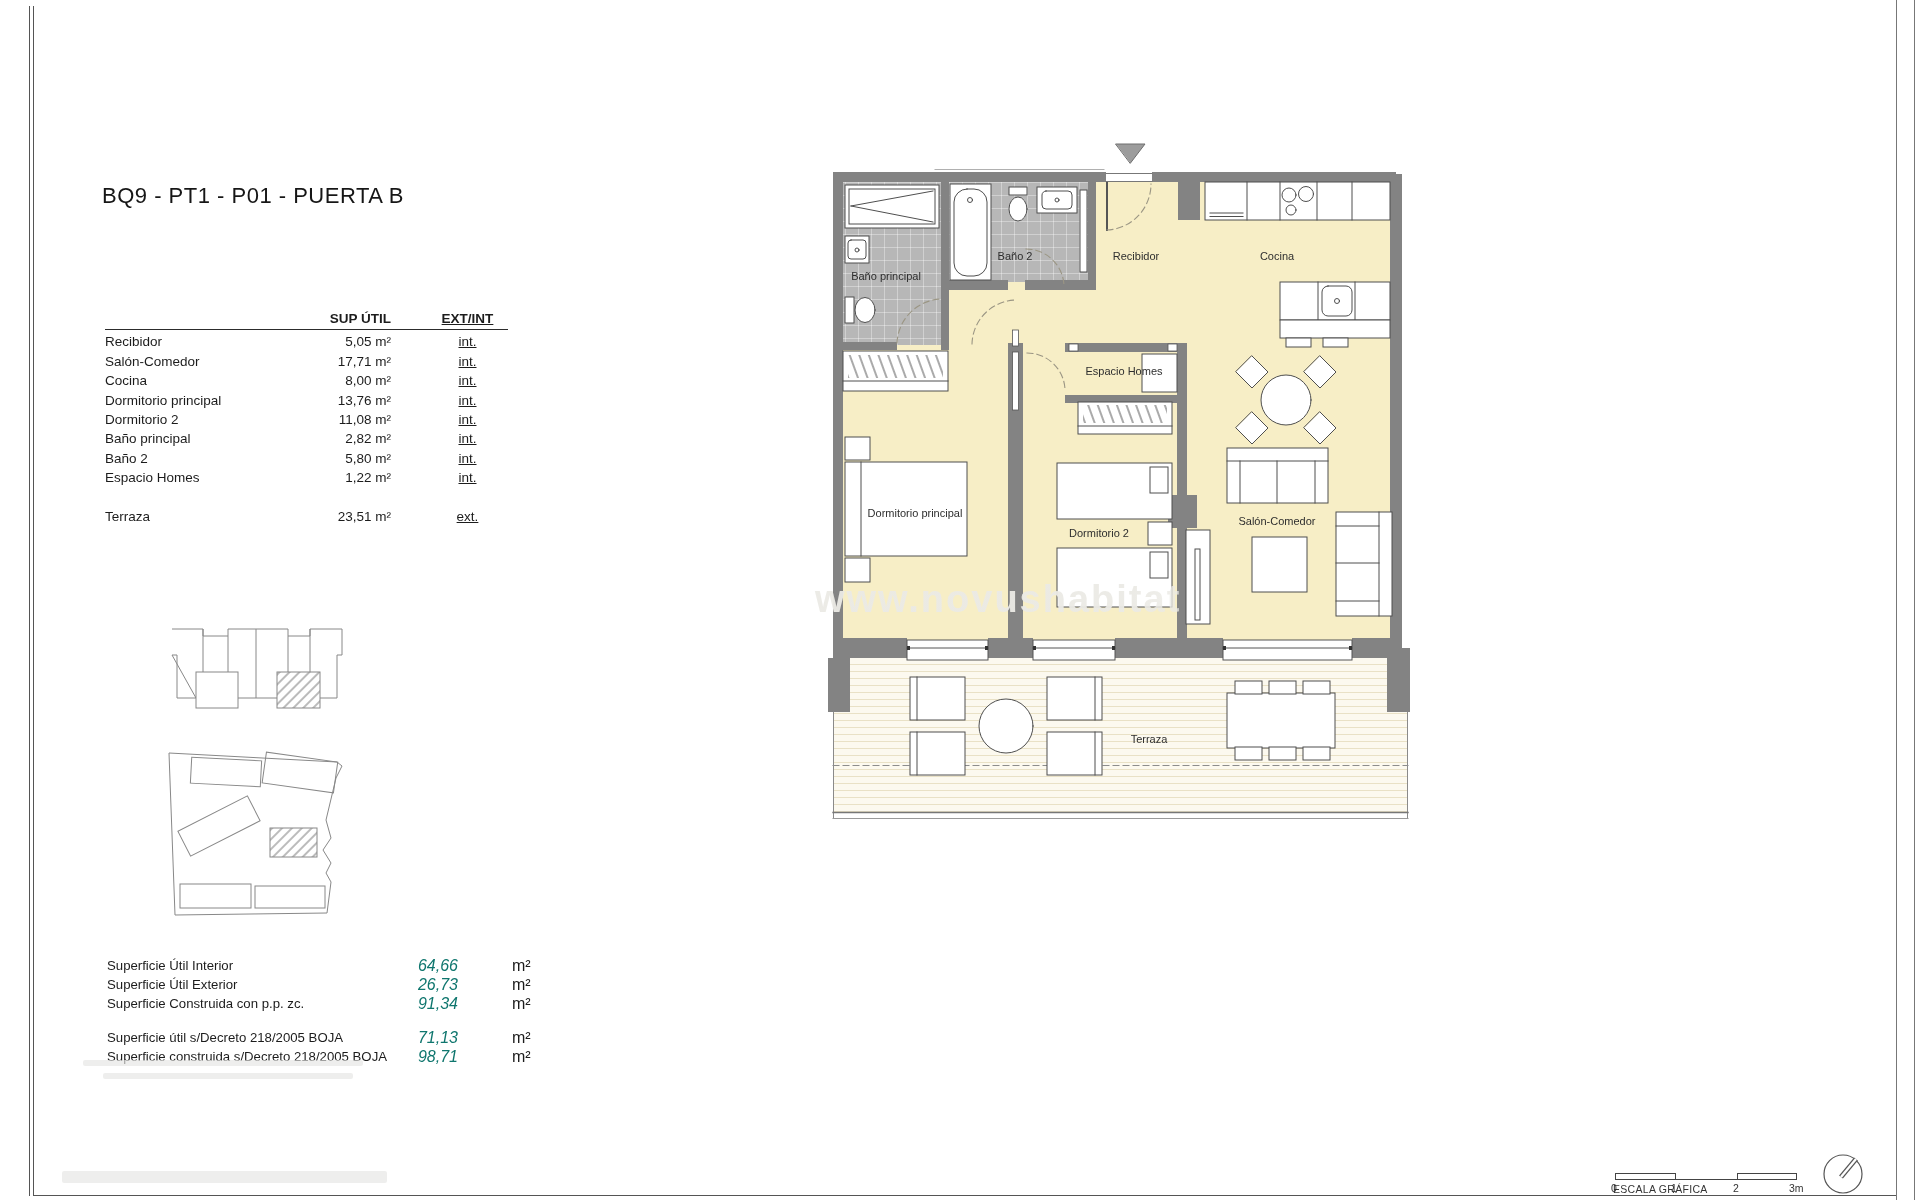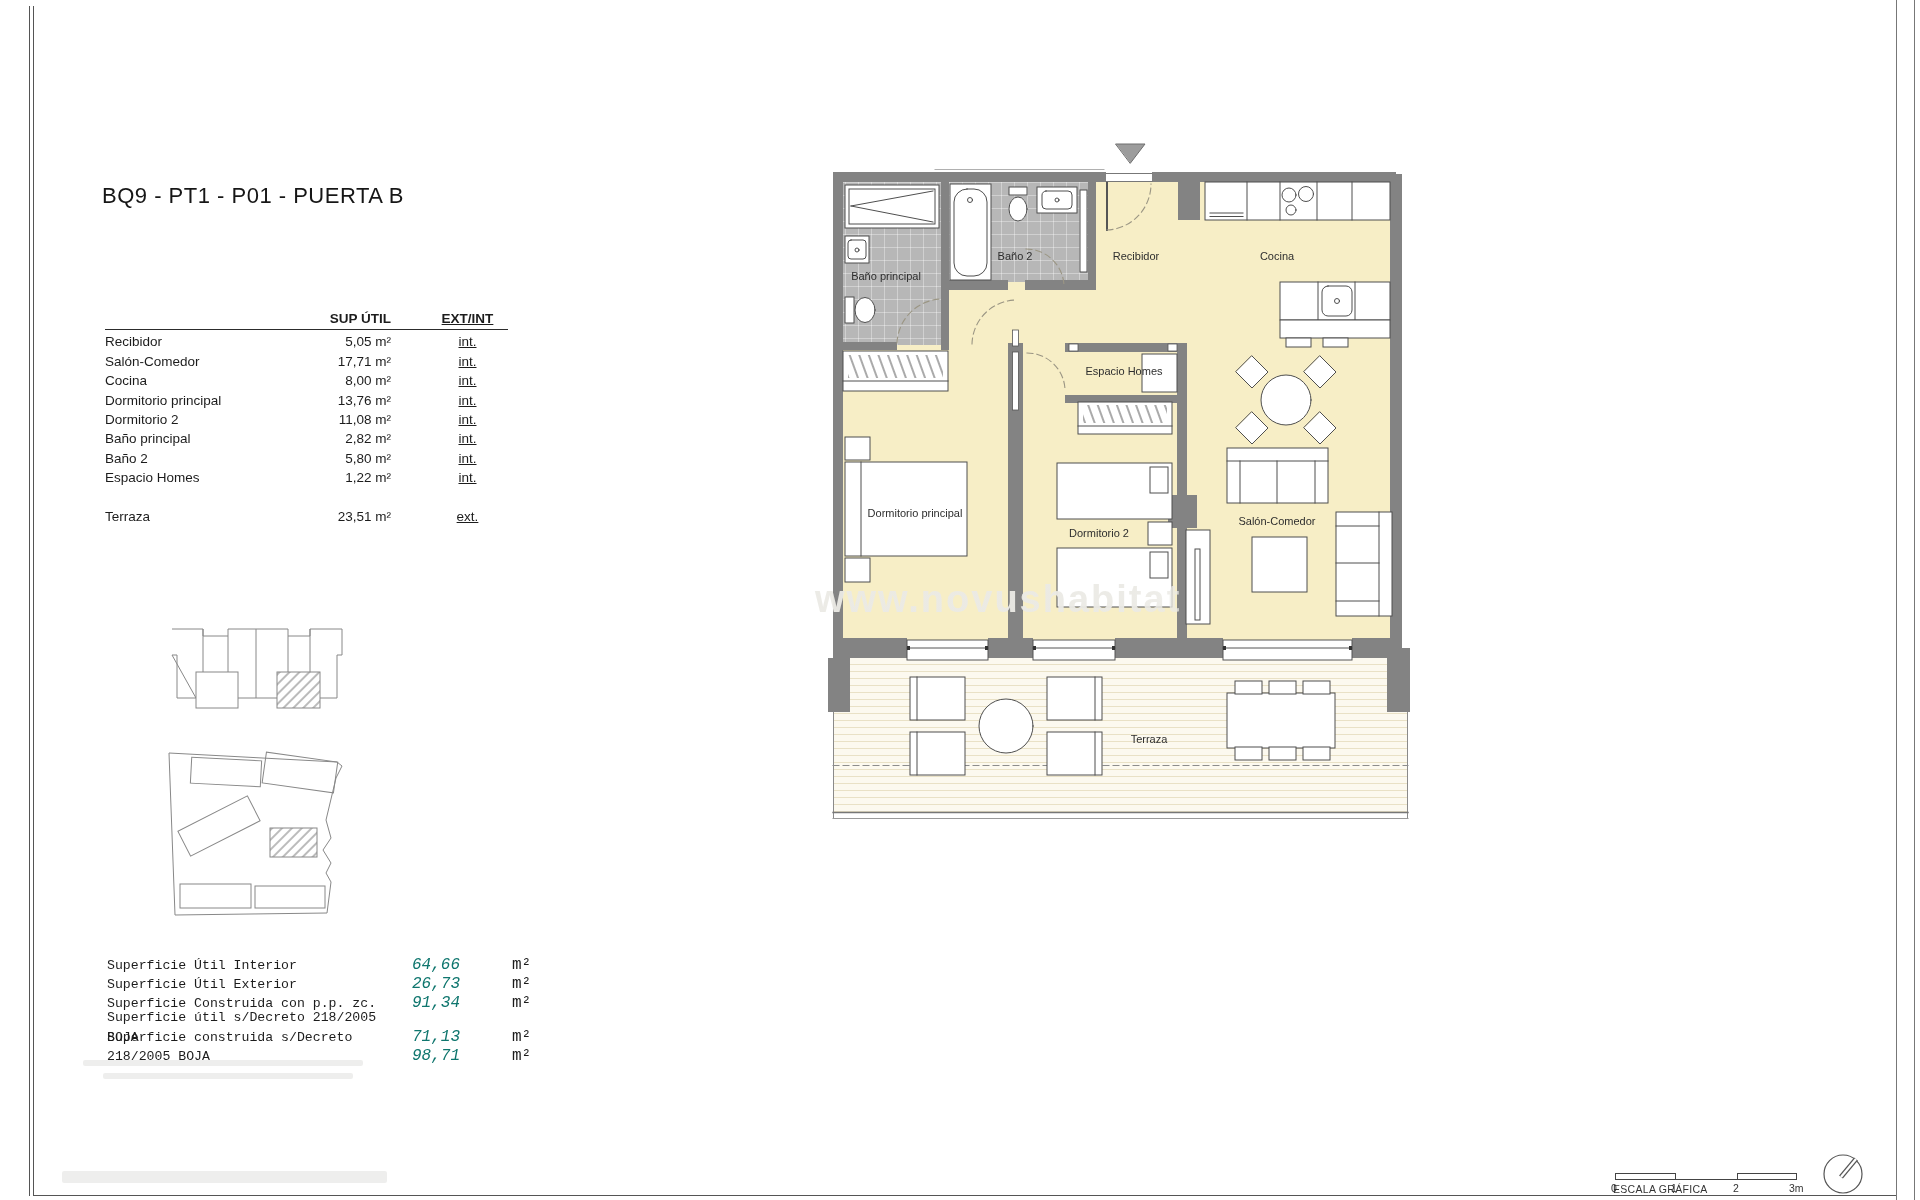--- a/index.html
+++ b/index.html
@@ -11,21 +11,21 @@
   #area-table{left:105px;top:288px;width:445px;font-size:13.5px;margin-top:21px;}
   .t-row{display:grid;grid-template-columns:183px 103px 153px;height:19.4px;line-height:19.4px;}
   .t-row .c-label{text-align:left;}
   .t-row .c-area{text-align:right;}
   .t-row .c-type{text-align:center;text-decoration:underline;}
   .t-head{font-weight:bold;font-size:13.5px;}
   .t-rule{height:0;border-bottom:1.6px solid #2c2c2c;width:403px;margin:1px 0 2px 0;}
   .t-gap{height:19px;}
   
   #summary{left:107px;top:956px;font-size:13.2px;}
-  .s-row{display:flex;height:19.2px;line-height:19.2px;align-items:flex-end;font-family:Liberation Mono, monospace;}
+  .s-row{display:flex;height:19.2px;line-height:19.2px;align-items:flex-end;}
   .s-label{width:305px;}
   .s-val{width:46px;text-align:right;font-style:italic;font-size:16px;color:#0f766e;}
   .s-unit{margin-left:54px;font-size:16px;}
   .s-gap{height:14px;}
   
   .ghostbar{background:#e6e6e4;opacity:.65;filter:blur(.6px);border-radius:2px;}
   
   #escala-title{left:1613px;top:1150px;font-size:10.5px;color:#333;letter-spacing:.3px;margin-top:33px;}
   .tick-label{position:absolute;top:1182px;font-size:10.5px;color:#333;}
   svg{position:absolute;left:0;top:0;}

